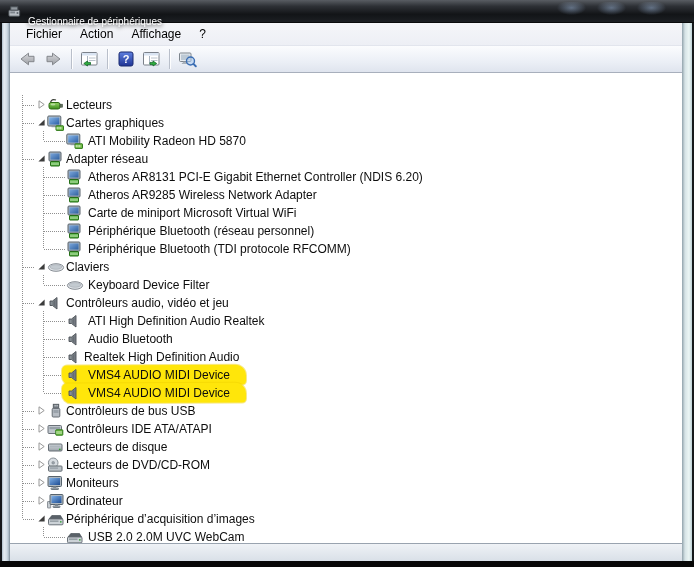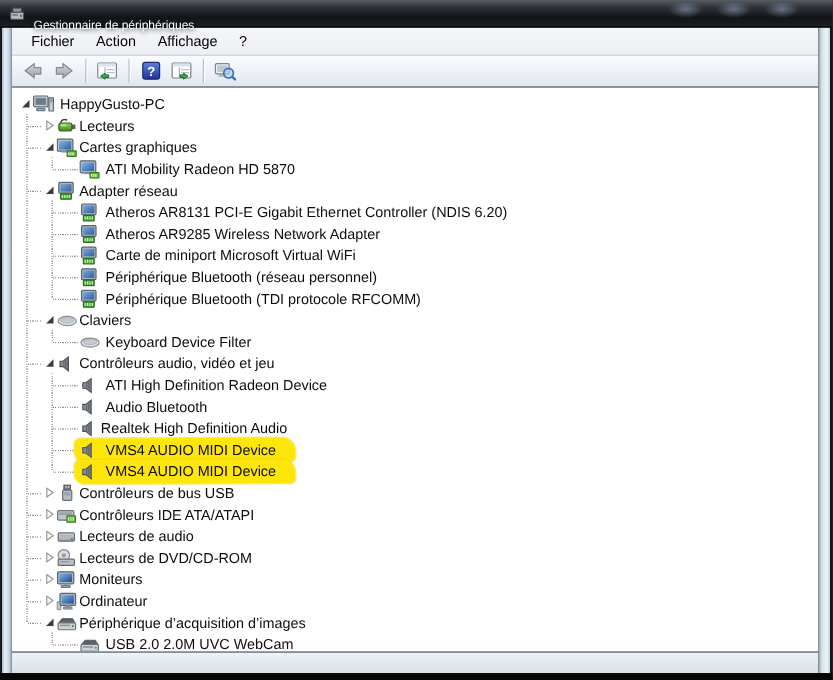--- a/index.html
+++ b/index.html
@@ -195,40 +195,20 @@
     <div class="vdot" style="left: 33px; top: 238px; height: 82px;"></div>
     <div class="hdot" style="left: 34px; top: 248px; width: 21px;"></div>
     <div class="hdot" style="left: 34px; top: 266px; width: 21px;"></div>
     <div class="hdot" style="left: 34px; top: 284px; width: 21px;"></div>
     <div class="hdot" style="left: 34px; top: 302px; width: 21px;"></div>
     <div class="hdot" style="left: 34px; top: 320px; width: 21px;"></div>
     <div class="vdot" style="left: 33px; top: 454px; height: 10px;"></div>
     <div class="hdot" style="left: 34px; top: 464px; width: 21px;"></div>
     <div class="hl-mark" style="left: 52px; width: 184px; top: 292px; height: 20px;"></div>
     <div class="hl-mark" style="left: 52px; width: 184px; top: 310px; height: 20px;"></div>
-    <div class="tree-row" style="top: 5px;">
-      <span class="expander" style="left: 7px;">
-        <svg width="9" height="9" viewBox="0 0 9 9">
-          <path d="M7.6 1.4 V7.6 H1.4 Z" fill="#3c3c3c"></path>
-        </svg>
-      </span>
-      <span class="ticon" style="left: 17px;">
-        <svg width="18" height="16" viewBox="0 0 18 16">
-          <rect x="1" y="1" width="12" height="9" rx="1" fill="#c4cbd1" stroke="#5c6770"></rect>
-          <rect x="2.5" y="2.5" width="9" height="6" fill="#8494a0"></rect>
-          <rect x="3" y="3" width="8" height="5" fill="#6b7c89"></rect>
-          <rect x="5.5" y="10" width="3" height="1.6" fill="#98a3ab"></rect>
-          <rect x="3.5" y="11.6" width="7" height="1.6" rx=".5" fill="#b6bfc6" stroke="#6e7880"></rect>
-          <rect x="13.8" y="2.5" width="3.7" height="11" rx=".5" fill="#ccd2d7" stroke="#5c6770"></rect>
-          <line x1="14.6" y1="4.5" x2="16.8" y2="4.5" stroke="#7d868e"></line>
-          <line x1="14.6" y1="6" x2="16.8" y2="6" stroke="#7d868e"></line>
-        </svg>
-      </span>
-      <span class="tlabel" style="left: 40px;">HappyGusto-PC</span>
-    </div>
     <div class="tree-row" style="top: 23px;">
       <span class="expander" style="left: 27px;">
         <svg width="9" height="9" viewBox="0 0 9 9">
           <path d="M2 0.8 L7.2 4.5 L2 8.2 Z" fill="#ffffff" stroke="#989898"></path>
         </svg>
       </span>
       <span class="ticon" style="left: 37px;">
         <svg width="18" height="16" viewBox="0 0 18 16">
           <defs>
             <linearGradient id="gb1" x1="0" y1="0" x2="0" y2="1">
@@ -451,21 +431,21 @@
       </span>
       <span class="tlabel" style="left: 56px;">Contrôleurs audio, vidéo et jeu</span>
     </div>
     <div class="tree-row" style="top: 239px;">
       <span class="ticon" style="left: 56px;">
         <svg width="18" height="16" viewBox="0 0 18 16">
           <path d="M10 2.5 L5.5 6 H3 V10.5 H5.5 L10 14 Z" fill="#878e94" stroke="#494f55" stroke-width=".9"></path>
           <path d="M6.2 6.3 L6.2 10.2 M7.6 5.3 L7.6 11.2 M9 4.3 L9 12.2" stroke="#5a6167" stroke-width=".8"></path>
         </svg>
       </span>
-      <span class="tlabel" style="left: 78px;">ATI High Definition Radeon Device</span>
+      <span class="tlabel" style="left: 78px;">ATI High Definition Audio Realtek</span>
     </div>
     <div class="tree-row" style="top: 257px;">
       <span class="ticon" style="left: 56px;">
         <svg width="18" height="16" viewBox="0 0 18 16">
           <path d="M10 2.5 L5.5 6 H3 V10.5 H5.5 L10 14 Z" fill="#878e94" stroke="#494f55" stroke-width=".9"></path>
           <path d="M6.2 6.3 L6.2 10.2 M7.6 5.3 L7.6 11.2 M9 4.3 L9 12.2" stroke="#5a6167" stroke-width=".8"></path>
         </svg>
       </span>
       <span class="tlabel" style="left: 78px;">Audio Bluetooth</span>
     </div>
@@ -543,21 +523,21 @@
             <linearGradient id="gd1" x1="0" y1="0" x2="0" y2="1">
               <stop offset="0" stop-color="#d9dee2"></stop>
               <stop offset="1" stop-color="#99a1a8"></stop>
             </linearGradient>
           </defs>
           <rect x="1.5" y="5" width="13.5" height="7" rx="1" fill="url(#gd1)" stroke="#646c73"></rect>
           <rect x="3" y="6.5" width="10.5" height="1.8" fill="#adb5bc"></rect>
           <circle cx="12.8" cy="10.3" r=".9" fill="#2da32d"></circle>
         </svg>
       </span>
-      <span class="tlabel" style="left: 56px;">Lecteurs de audio</span>
+      <span class="tlabel" style="left: 56px;">Lecteurs de disque</span>
     </div>
     <div class="tree-row" style="top: 383px;">
       <span class="expander" style="left: 27px;">
         <svg width="9" height="9" viewBox="0 0 9 9">
           <path d="M2 0.8 L7.2 4.5 L2 8.2 Z" fill="#ffffff" stroke="#989898"></path>
         </svg>
       </span>
       <span class="ticon" style="left: 37px;">
         <svg width="18" height="16" viewBox="0 0 18 16">
           <circle cx="6.2" cy="5.8" r="4.8" fill="#d8dde2" stroke="#868e95"></circle>

